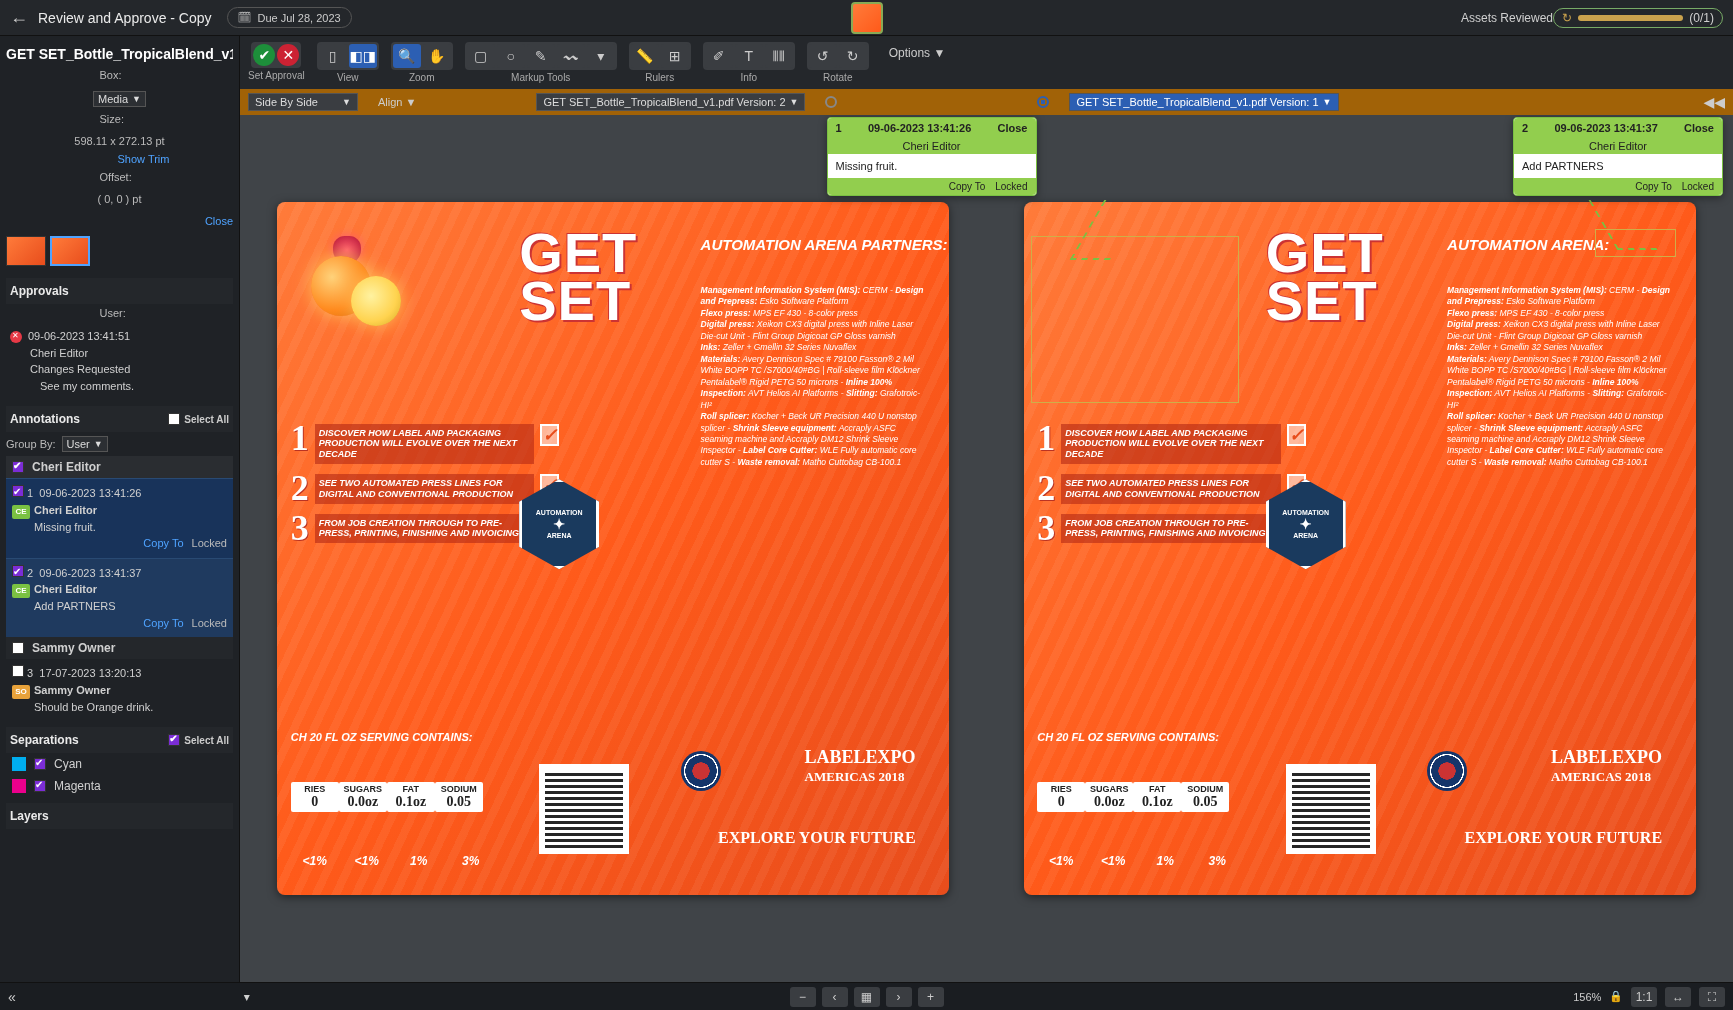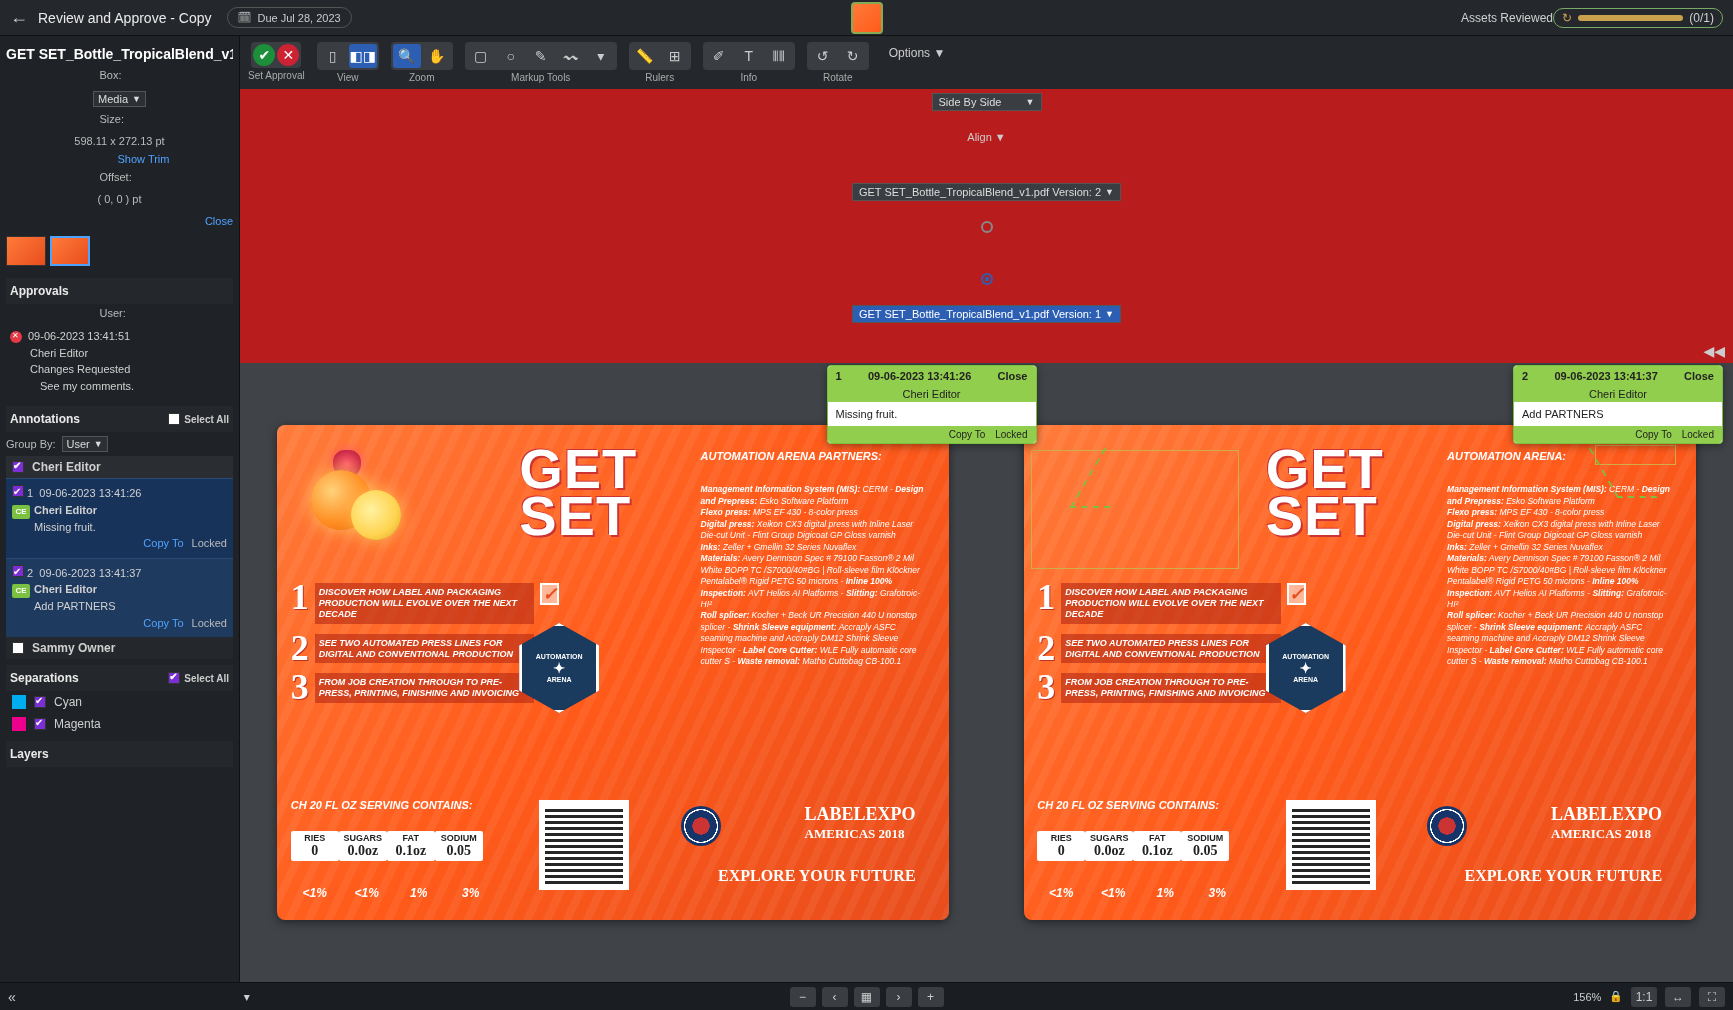--- a/index.html
+++ b/index.html
@@ -48,21 +48,21 @@
 .viewer { flex: 1; display: flex; flex-direction: column; background: #2c2f33; position: relative; }
 .toolbar { background: #24272b; padding: 6px 8px; display: flex; gap: 12px; align-items: flex-start; }
 .toolgroup { display: flex; flex-direction: column; align-items: center; gap: 2px; }
 .toolrow { display: flex; gap: 2px; background: #3a3d41; border-radius: 4px; padding: 2px; }
 .tbtn { width: 28px; height: 24px; display: flex; align-items: center; justify-content: center; background: #3a3d41; color: #ccc; cursor: pointer; border-radius: 3px; font-size: 14px; }
 .tbtn.blue { background: #2c5fb3; color: #fff; }
 .tbtn.green { background: #1d8f3a; color:#fff; border-radius:50%; width:22px; height:22px; }
 .tbtn.red { background: #c23; color:#fff; border-radius:50%; width:22px; height:22px; }
 .toollabel { font-size: 10px; color: #aaa; }
 .options-dd { color:#ccc; font-size:12px; padding:4px 8px; cursor:pointer; }
-.compare-bar { background:#b91c1c; padding:4px 8px; display:flex; gap:20px; align-items:center; font-size:11px;flex-direction:column; }
+.compare-bar { background:#a16207; padding:4px 8px; display:flex; gap:20px; align-items:center; font-size:11px; }
 .ver-select { background:#3a3d41; border:1px solid #555; color:#ddd; padding:2px 6px; display:inline-flex; align-items:center; gap:4px; }
 .ver-select.blue { background:#2c5fb3; color:#fff; }
 .radio { width:12px; height:12px; border:2px solid #888; border-radius:50%; display:inline-block; }
 .radio.on { border-color:#2c5fb3; background:radial-gradient(#2c5fb3 40%, transparent 45%); }
 
 .canvas-area { flex:1; background:#404448; display:flex; position:relative; overflow:hidden; }
 .expand-handle { position:absolute; right:4px; top:4px; color:#ccc; font-size:14px; cursor:pointer; }
 .doc-pane { flex:1; display:flex; align-items:center; justify-content:center; position:relative; }
 .doc-img { width:90%; height:80%; background:linear-gradient(135deg,#ff7b3a 0%,#ff5a1a 50%,#e84d1c 100%); border-radius:8px; position:relative; overflow:hidden; box-shadow:0 2px 10px rgba(0,0,0,0.5); }
 .doc-img::before { content:''; position:absolute; inset:0; background:repeating-linear-gradient(115deg, rgba(255,255,255,0.06) 0 8px, transparent 8px 18px); }
@@ -70,21 +70,21 @@
 .note-popup { position:absolute; background:#f9fff0; border:1px solid #7ac142; border-radius:4px; width:210px; font-size:11px; box-shadow:0 2px 8px rgba(0,0,0,0.4); z-index:5; }
 .note-hdr { background:#92ce4e; color:#222; padding:4px 8px; display:flex; justify-content:space-between; font-weight:bold; border-radius:4px 4px 0 0; }
 .note-sub { background:#92ce4e; text-align:center; padding:2px; color:#222; }
 .note-body { background:#fff; padding:6px 8px; color:#222; }
 .note-ftr { background:#92ce4e; padding:3px 8px; display:flex; justify-content:flex-end; gap:10px; color:#222; font-size:10px; border-radius:0 0 4px 4px; }
 
 .leader { position:absolute; border-left:2px dashed #7ac142; border-bottom:2px dashed #7ac142; z-index:4; }
 .hl-box { position:absolute; border:1px solid #cfae48; z-index:3; }
 
 .getset { position:absolute; left:36%; top:4%; font-family:Impact, Arial Black, sans-serif; font-weight:900; color:#fff; font-size:56px; line-height:0.85; text-shadow:2px 2px 0 #c33, -1px -1px 0 #c33; letter-spacing:1px; }
-.partners-txt { position:absolute; left:63%; top:5%; color:#fff; font-style:italic; font-weight:bold; font-size:11px; }
+.partners-txt { position:absolute; left:63%; top:5%; color:#fff; font-style:italic; font-weight:bold; font-size:15px; }
 .bullets { position:absolute; left:2%; top:32%; width:40%; color:#fff; font-size:9px; font-style:italic; font-weight:bold; line-height:1.2; }
 .bullets .bn { display:inline-block; font-family:Impact,Arial Black; font-size:36px; color:#fff; text-shadow:1px 1px 0 #b32; font-style:normal; line-height:0.8; margin-right:6px; vertical-align:top; }
 .bullets .brow { display:flex; margin-bottom:10px; }
 .bullets .btxt { background:rgba(180,40,20,0.6); padding:4px; }
 .chkmark { display:inline-block; width:22px; height:22px; border:2px solid #fff; color:#e84d1c; background:#fff8; font-size:18px; font-weight:bold; text-align:center; line-height:18px; margin-left:6px; }
 .spec-text { position:absolute; left:63%; top:12%; width:34%; color:#fff; font-size:8.5px; line-height:1.35; font-style:italic; }
 .spec-text b { font-weight:bold; }
 .nutri { position:absolute; bottom:12%; left:2%; display:flex; gap:0; }
 .nutri .cell { background:#fff; color:#222; width:48px; text-align:center; font-size:9px; padding:2px; border-radius:2px; font-weight:bold; }
 .nutri .cell .big { font-size:14px; font-family:Arial Black; }
@@ -202,20 +202,25 @@
       <div><span class="chk purple checked"></span> <span>2</span>&nbsp;&nbsp;<span>09-06-2023 13:41:37</span></div>
       <div><span class="ce-badge">CE</span><b>Cheri Editor</b></div>
       <div style="padding-left:22px">Add PARTNERS</div>
       <div class="ann-links"><span class="link">Copy To</span><span>Locked</span></div>
     </div>
 
     <div class="ann-user" style="background:#24272b">
       <span class="chk"></span>
       <span>Sammy Owner</span>
     </div>
+    <div style="padding:6px; font-size:11px; line-height:1.5">
+      <div><span class="chk"></span> <span>3</span>&nbsp;&nbsp;<span>17-07-2023 13:20:13</span></div>
+      <div><span class="so-badge">SO</span><b>Sammy Owner</b></div>
+      <div style="padding-left:22px">Should be Orange drink.</div>
+    </div>
 
     <div class="section-hdr">
       <span>Separations</span>
       <span class="selectall">
           <span class="chk purple checked"></span>
           <span>Select All</span>
         </span>
     </div>
     <div class="sep-row">
       <span class="sep-sw" style="background:#00aeef"></span>

